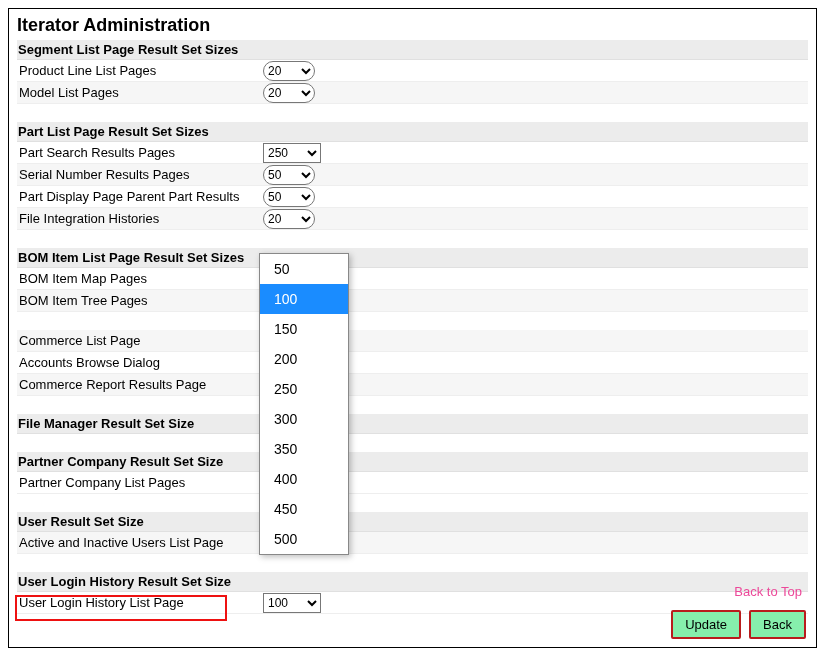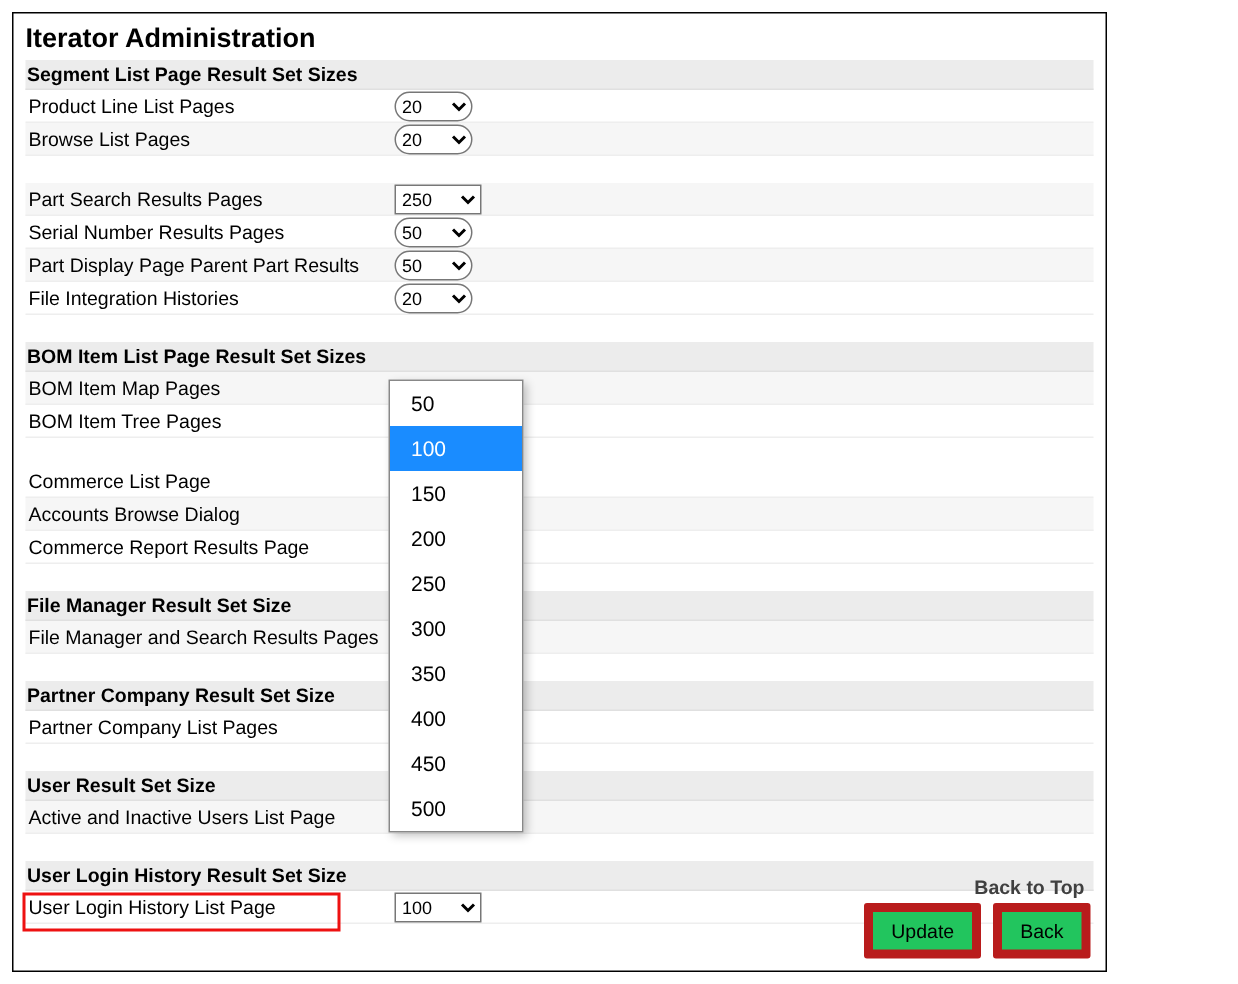--- a/index.html
+++ b/index.html
@@ -6,21 +6,21 @@
   body {
     margin: 0;
     padding: 8px;
     font-family: Arial, Helvetica, sans-serif;
     font-size: 13px;
     color: #000;
     background: #fff;
   }
   .frame {
     border: 1px solid #000;
-    width: 730px;
+    width: 809px;
     height: 640px;
     position: relative;
     padding: 6px 8px;
     background: #fff;
   }
   h1 {
     font-size: 18px;
     font-weight: bold;
     margin: 0 0 4px 0;
   }
@@ -72,60 +72,60 @@
     cursor: pointer;
   }
   .dropdown-open .opt.selected {
     background: #1a8cff;
     color: #fff;
   }
   .footer-link {
     position: absolute;
     right: 14px;
     bottom: 48px;
-    color: #404040;
+    color: #ec4899;
     font-size: 13px;
     cursor: pointer;
-    font-weight: bold;
   }
   .buttons {
     position: absolute;
     right: 10px;
     bottom: 8px;
     display: flex;
     gap: 8px;
   }
   .buttons button {
     font-size: 13px;
     padding: 5px 12px;
-    border: 6px solid #b91c1c;
-    background: #22c55e;
+    border: 2px solid #b91c1c;
+    background: #86efac;
     cursor: pointer;
     border-radius: 2px;
   }
 </style>
 </head>
 <body>
 
 <div class="frame">
 
   <h1>Iterator Administration</h1>
 
   <div class="section-header">Segment List Page Result Set Sizes</div>
   <div class="row">
     <span class="label">Product Line List Pages</span>
     <select class="w50"><option>20</option></select>
   </div>
   <div class="row">
-    <span class="label">Browse List Pages</span>
+    <span class="label">Model List Pages</span>
     <select class="w50"><option>20</option></select>
   </div>
 
   <div class="gap"></div>
 
+  <div class="section-header">Part List Page Result Set Sizes</div>
   <div class="row">
     <span class="label">Part Search Results Pages</span>
     <select class="w60"><option>250</option></select>
   </div>
   <div class="row">
     <span class="label">Serial Number Results Pages</span>
     <select class="w50"><option>50</option></select>
   </div>
   <div class="row">
     <span class="label">Part Display Page Parent Part Results</span>
@@ -154,23 +154,20 @@
   <div class="row">
     <span class="label">Accounts Browse Dialog</span>
   </div>
   <div class="row">
     <span class="label">Commerce Report Results Page</span>
   </div>
 
   <div class="gap"></div>
 
   <div class="section-header">File Manager Result Set Size</div>
-  <div class="row">
-    <span class="label">File Manager and Search Results Pages</span>
-  </div>
 
   <div class="gap"></div>
 
   <div class="section-header">Partner Company Result Set Size</div>
   <div class="row">
     <span class="label">Partner Company List Pages</span>
     <span style="border:1px solid #888;border-left:none;height:18px;width:4px;margin-left:0;"></span>
   </div>
 
   <div class="gap"></div>

